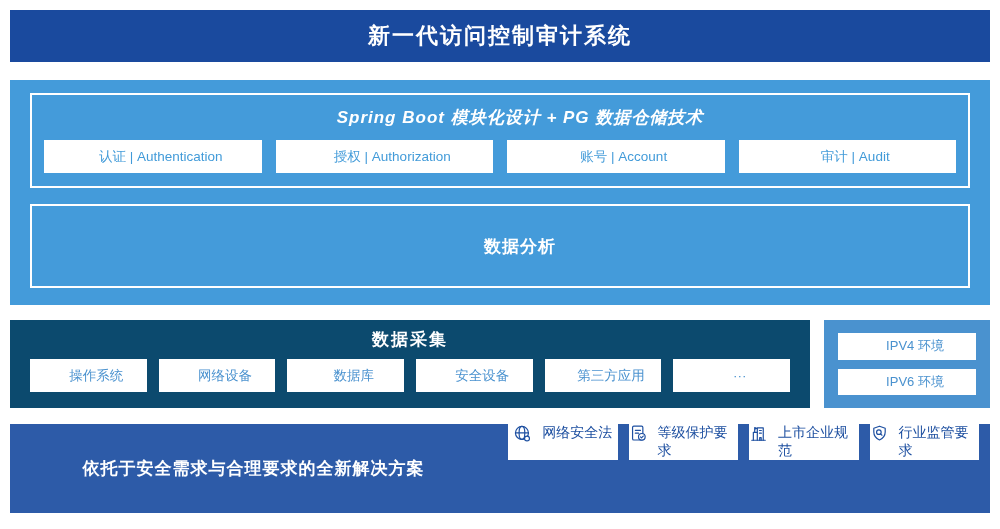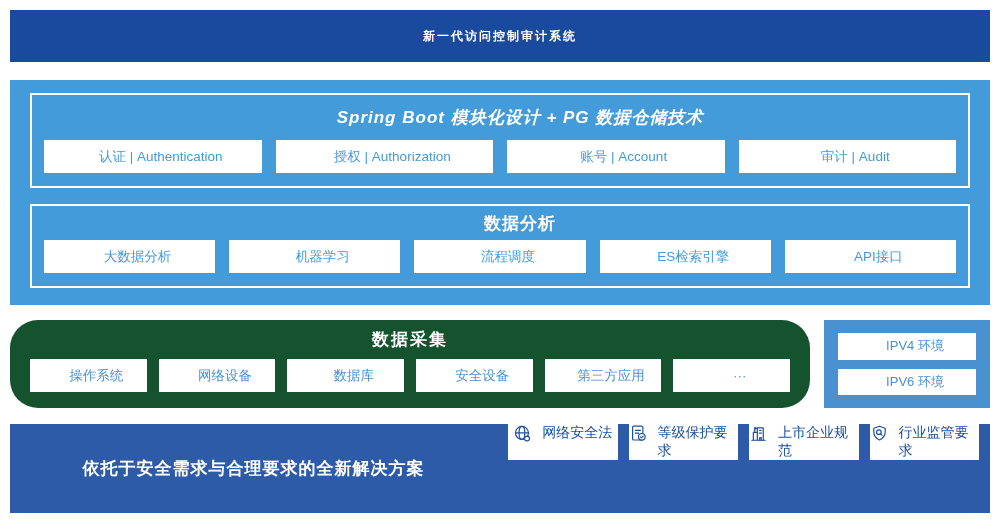--- a/index.html
+++ b/index.html
@@ -9,21 +9,21 @@
     width: 1000px; height: 529px;
     background: #ffffff;
     font-family: "Liberation Sans", "DejaVu Sans", sans-serif;
     overflow: hidden;
   }
   
   .banner {
     position: absolute; left: 10px; top: 10px; width: 980px; height: 52px;
     background: #1a4a9e;
     display: flex; align-items: center; justify-content: center;
-    color: #ffffff; font-size: 12px; font-weight: bold; letter-spacing: 2px;
+    color: #ffffff; font-size: 22px; font-weight: bold; letter-spacing: 2px;
   }
   
   .platform {
     position: absolute; left: 10px; top: 80px; width: 980px; height: 225px;
     background: #449bda;
     padding: 13px 20px 17px 20px;
     display: flex; flex-direction: column; gap: 16px;
   }
   .panel {
     border: 2px solid #ffffff;
@@ -43,22 +43,22 @@
     flex: 1; background: #ffffff;
     display: flex; align-items: center; justify-content: center;
     color: #429bd9; font-size: 13.5px; padding-left: 16px;
   }
   
   .collect-row {
     position: absolute; left: 10px; top: 320px; width: 980px; height: 88px;
     display: flex; gap: 14px;
   }
   .collect {
-    width: 800px; background: #14532d;
-    display: flex; flex-direction: column; border-radius: 28px;
+    width: 800px; background: #0c4a6e;
+    display: flex; flex-direction: column;
   }
   .sec-title {
     flex: 1; display: flex; align-items: center; justify-content: center;
     color: #ffffff; font-size: 17px; font-weight: bold; letter-spacing: 2px;
   }
   .collect .boxrow { margin: 0 20px 16px 20px; gap: 12px; height: 33px; }
   .collect .wbox { color: #4a92cf; }
   .env {
     flex: 1; background: #4a92cf;
     padding: 13px 14px; display: flex; flex-direction: column; gap: 9px;
@@ -94,27 +94,20 @@
       <div class="boxrow">
         <div class="wbox">认证 | Authentication</div>
         <div class="wbox">授权 | Authorization</div>
         <div class="wbox">账号 | Account</div>
         <div class="wbox">审计 | Audit</div>
       </div>
     </div>
 
     <div class="panel panel-b">
       <div class="panel-title">数据分析</div>
-      <div class="boxrow">
-        <div class="wbox">大数据分析</div>
-        <div class="wbox">机器学习</div>
-        <div class="wbox">流程调度</div>
-        <div class="wbox">ES检索引擎</div>
-        <div class="wbox">API接口</div>
-      </div>
     </div>
 
   </div>
 
   <div class="collect-row">
 
     <div class="collect">
       <div class="sec-title">数据采集</div>
       <div class="boxrow">
         <div class="wbox">操作系统</div>

